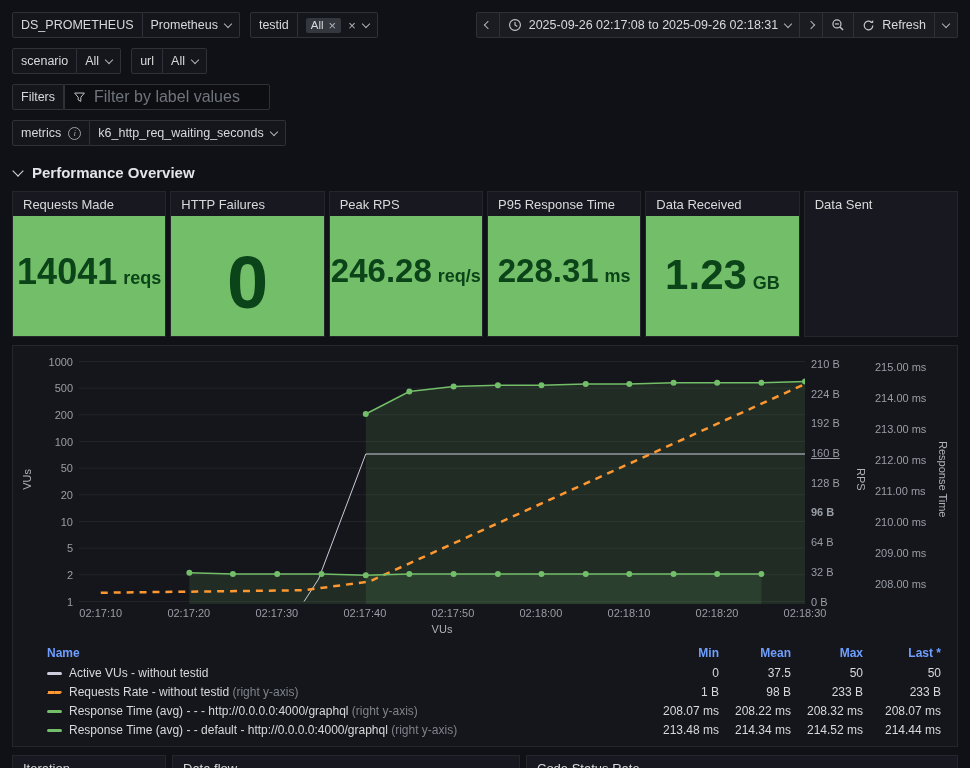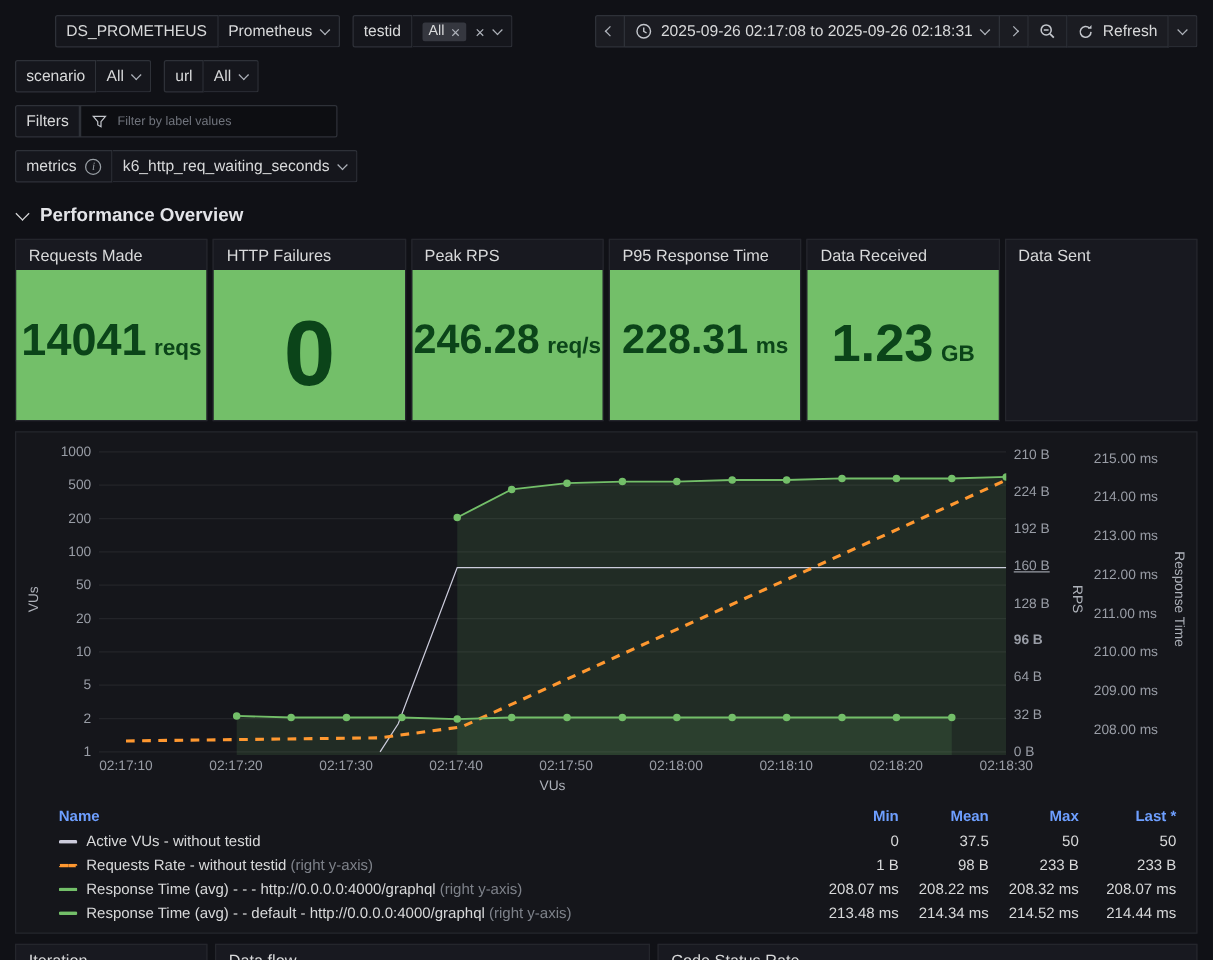--- a/index.html
+++ b/index.html
@@ -4,21 +4,21 @@
 <style>
   * { box-sizing: border-box; }
   html,body { margin:0; padding:0; }
   body {
     width:970px; height:768px; overflow:hidden;
     background:#101116; color:#d8d9da;
     font-family:"Liberation Sans", sans-serif; font-size:13px;
   }
   .topbar { padding:12px 12px 0 12px; }
   .trow { display:flex; align-items:center; gap:10px; margin-bottom:10px; }
-  .trow.space { justify-content:space-between;margin-left:32px; }
+  .trow.space { justify-content:space-between; }
   .left-vars { display:flex; align-items:center; gap:10px; flex-wrap:wrap; }
 
   .var-group, .btn-group { display:flex; align-items:stretch; }
   .ctrl {
     height:26px; display:flex; align-items:center; gap:7px;
     background:#15161c; border:1px solid #2e3138; padding:0 8px;
     color:#d8d9da; font-size:12.5px; white-space:nowrap;
   }
   .var-group .ctrl + .ctrl, .btn-group .ctrl + .ctrl { border-left:none; }
   .var-group .ctrl:first-child, .btn-group .ctrl:first-child { border-radius:2px 0 0 2px; }
@@ -40,21 +40,21 @@
     font-size:11.5px; display:flex; align-items:center; gap:5px; color:#d8d9da;
   }
   .xmark { color:#aeb2ba; font-size:13px; line-height:1; cursor:pointer; }
 
   .filter-input {
     height:26px; width:206px; background:#0d0e12; border:1px solid #2e3138;
     border-radius:0 2px 2px 0; display:flex; align-items:center; gap:6px; padding:0 8px;
   }
   .filter-input input {
     background:transparent; border:none; outline:none; color:#d8d9da;
-    font-family:"Liberation Sans",sans-serif; font-size:10px; width:100%;
+    font-family:"Liberation Sans",sans-serif; font-size:16px; width:100%;
   }
   .filter-input input::placeholder { color:#70747d; }
 
   .info-icon {
     width:13px; height:13px; border:1px solid #9aa0a6; border-radius:50%;
     font-size:9px; display:inline-flex; align-items:center; justify-content:center;
     color:#9aa0a6; font-style:italic; font-family:"Liberation Serif",serif;
   }
   .icon { display:inline-flex; color:#c3c6cc; flex:none; }
 

